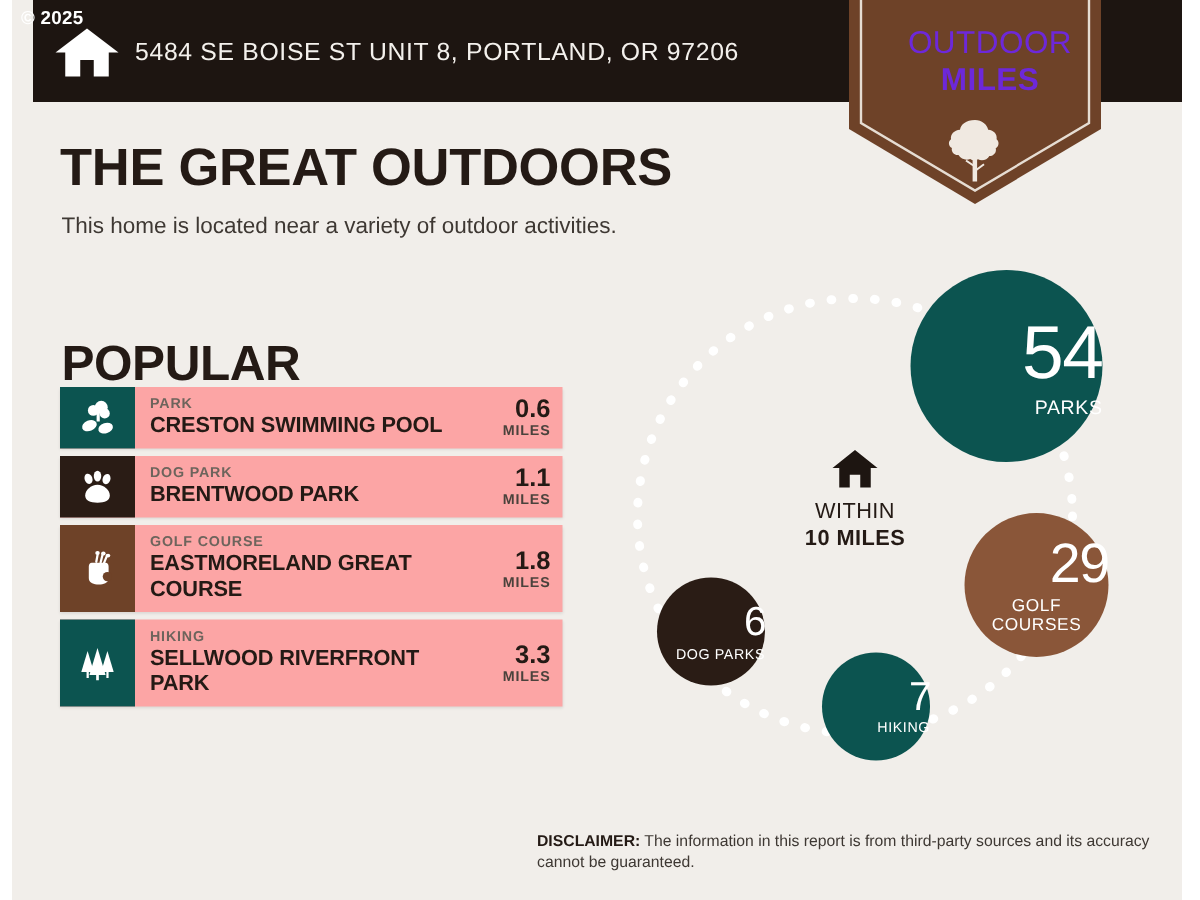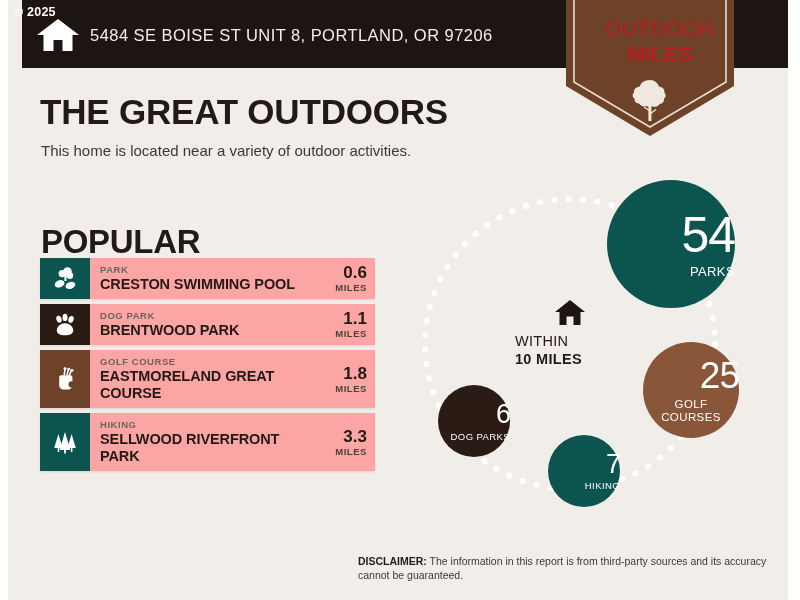--- a/index.html
+++ b/index.html
@@ -78,21 +78,21 @@
     width: 168px;
     height: 142px;
     z-index: 7;
   }
   .shield-title {
     position: absolute;
     left: 566px;
     top: 16px;
     width: 188px;
     text-align: center;
-    color: #b91c1c;
+    color: #6d28d9;
     font-size: 21px;
     line-height: 25px;
     letter-spacing: .3px;
     z-index: 8;
     pointer-events: none;
   }
   .shield-title .l2 { font-weight: bold; }
 
   .shield-tree {
     position: absolute;
@@ -242,20 +242,21 @@
     left: 134px;
     top: 127px;
     width: 32px;
     height: 27px;
   }
   .center-text {
     position: absolute;
     left: 95px;
     top: 160px;
     width: 110px;
+    text-align: center;
     color: #241a15;
     font-size: 14.5px;
     line-height: 18px;
     letter-spacing: .3px;
   }
   .center-text .l2 { font-weight: bold; }
 
   .dots-svg {
     position: absolute;
     left: 0; top: 0;
@@ -420,21 +421,21 @@
       <div>WITHIN</div>
       <div class="l2">10 MILES</div>
     </div>
 
     <div class="bubble b-parks">
       <div class="num">54</div>
       <div class="lbl">PARKS</div>
     </div>
 
     <div class="bubble b-golf">
-      <div class="num">25</div>
+      <div class="num">29</div>
       <div class="lbl">GOLF COURSES</div>
     </div>
 
     <div class="bubble b-hiking">
       <div class="num">7</div>
       <div class="lbl">HIKING</div>
     </div>
 
     <div class="bubble b-dogparks">
       <div class="num">6</div>

